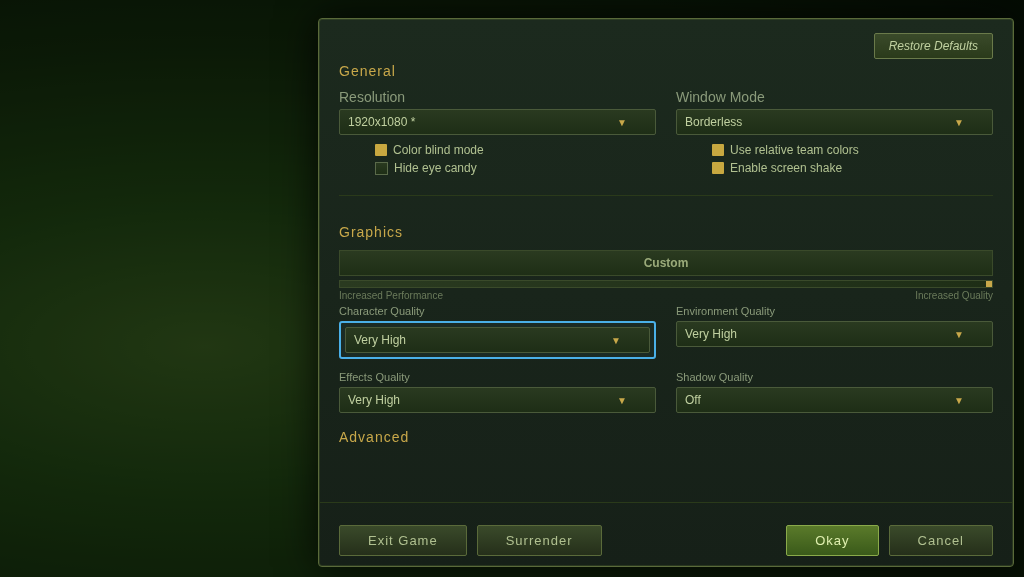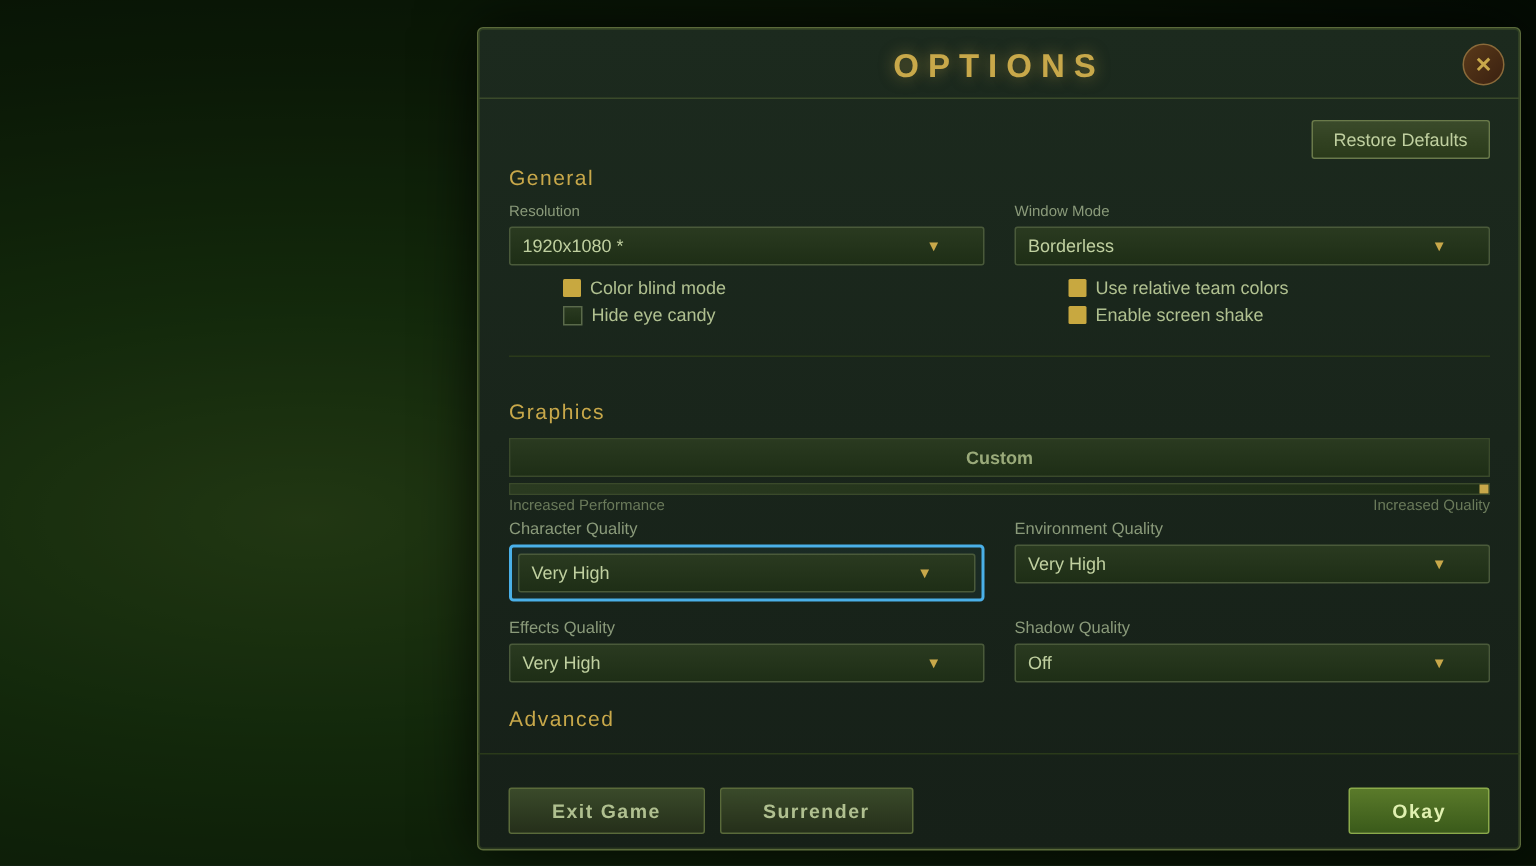--- a/index.html
+++ b/index.html
@@ -133,20 +133,21 @@
     
     .restore-btn {
       float: right;
       background: linear-gradient(180deg, #3a4a2a, #2a3a1a);
       border: 1px solid #6a7a4a;
       color: #c0d0a0;
       padding: 5px 14px;
       font-size: 12px;
       cursor: pointer;
       border-radius: 2px;
+      font-style: italic;
     }
 
     
     .section-header {
       font-size: 14px;
       color: #c8a84a;
       margin-bottom: 10px;
       margin-top: 4px;
       font-weight: normal;
       letter-spacing: 1px;
@@ -159,21 +160,21 @@
     .two-col {
       display: flex;
       gap: 20px;
       margin-bottom: 8px;
     }
     .col-left { flex: 1; }
     .col-right { flex: 1; }
 
     
     .field-label {
-      font-size: 10px;
+      font-size: 14px;
       color: #8a9a7a;
       margin-bottom: 4px;
     }
 
     
     .dropdown {
       background: linear-gradient(180deg, #2a3a20, #1e2e16);
       border: 1px solid #4a5a3a;
       color: #c0d0a0;
       padding: 5px 28px 5px 8px;
@@ -288,21 +289,21 @@
       flex-shrink: 0;
     }
     .footer-left { display: flex; gap: 10px; }
     .footer-right { display: flex; gap: 10px; }
 
     .footer-btn {
       padding: 7px 28px;
       font-size: 13px;
       cursor: pointer;
       border-radius: 2px;
-      font-weight: bold;
+      font-weight: normal;
       letter-spacing: 1px;
       margin-top: 12px;
     }
     .btn-dark {
       background: linear-gradient(180deg, #3a4a2a, #252f1a);
       border: 1px solid #5a6a3a;
       color: #b0c090;
     }
     .btn-gold {
       background: linear-gradient(180deg, #5a7a2a, #3a5a1a);
@@ -332,24 +333,20 @@
     }
   </style>
 </head>
 <body>
 
 <div class="game-bg"></div>
 <div class="overlay"></div>
 
 <div class="dialog">
 
-  <div class="dialog-header">
-    <span class="dialog-title">OPTIONS</span>
-    <div class="close-btn">✕</div>
-  </div>
 
   <div class="dialog-body">
 
 
     <div class="main-content">
 
       <div class="clearfix">
         <button class="restore-btn">Restore Defaults</button>
       </div>
 
@@ -460,16 +457,17 @@
     </div>
   </div>
 
   <div class="dialog-footer">
     <div class="footer-left">
       <button class="footer-btn btn-dark">Exit Game</button>
       <button class="footer-btn btn-dark">Surrender</button>
     </div>
     <div class="footer-right">
       <button class="footer-btn btn-gold">Okay</button>
+      <button class="footer-btn btn-dark">Cancel</button>
     </div>
   </div>
 
 </div>
 
 </body></html>

